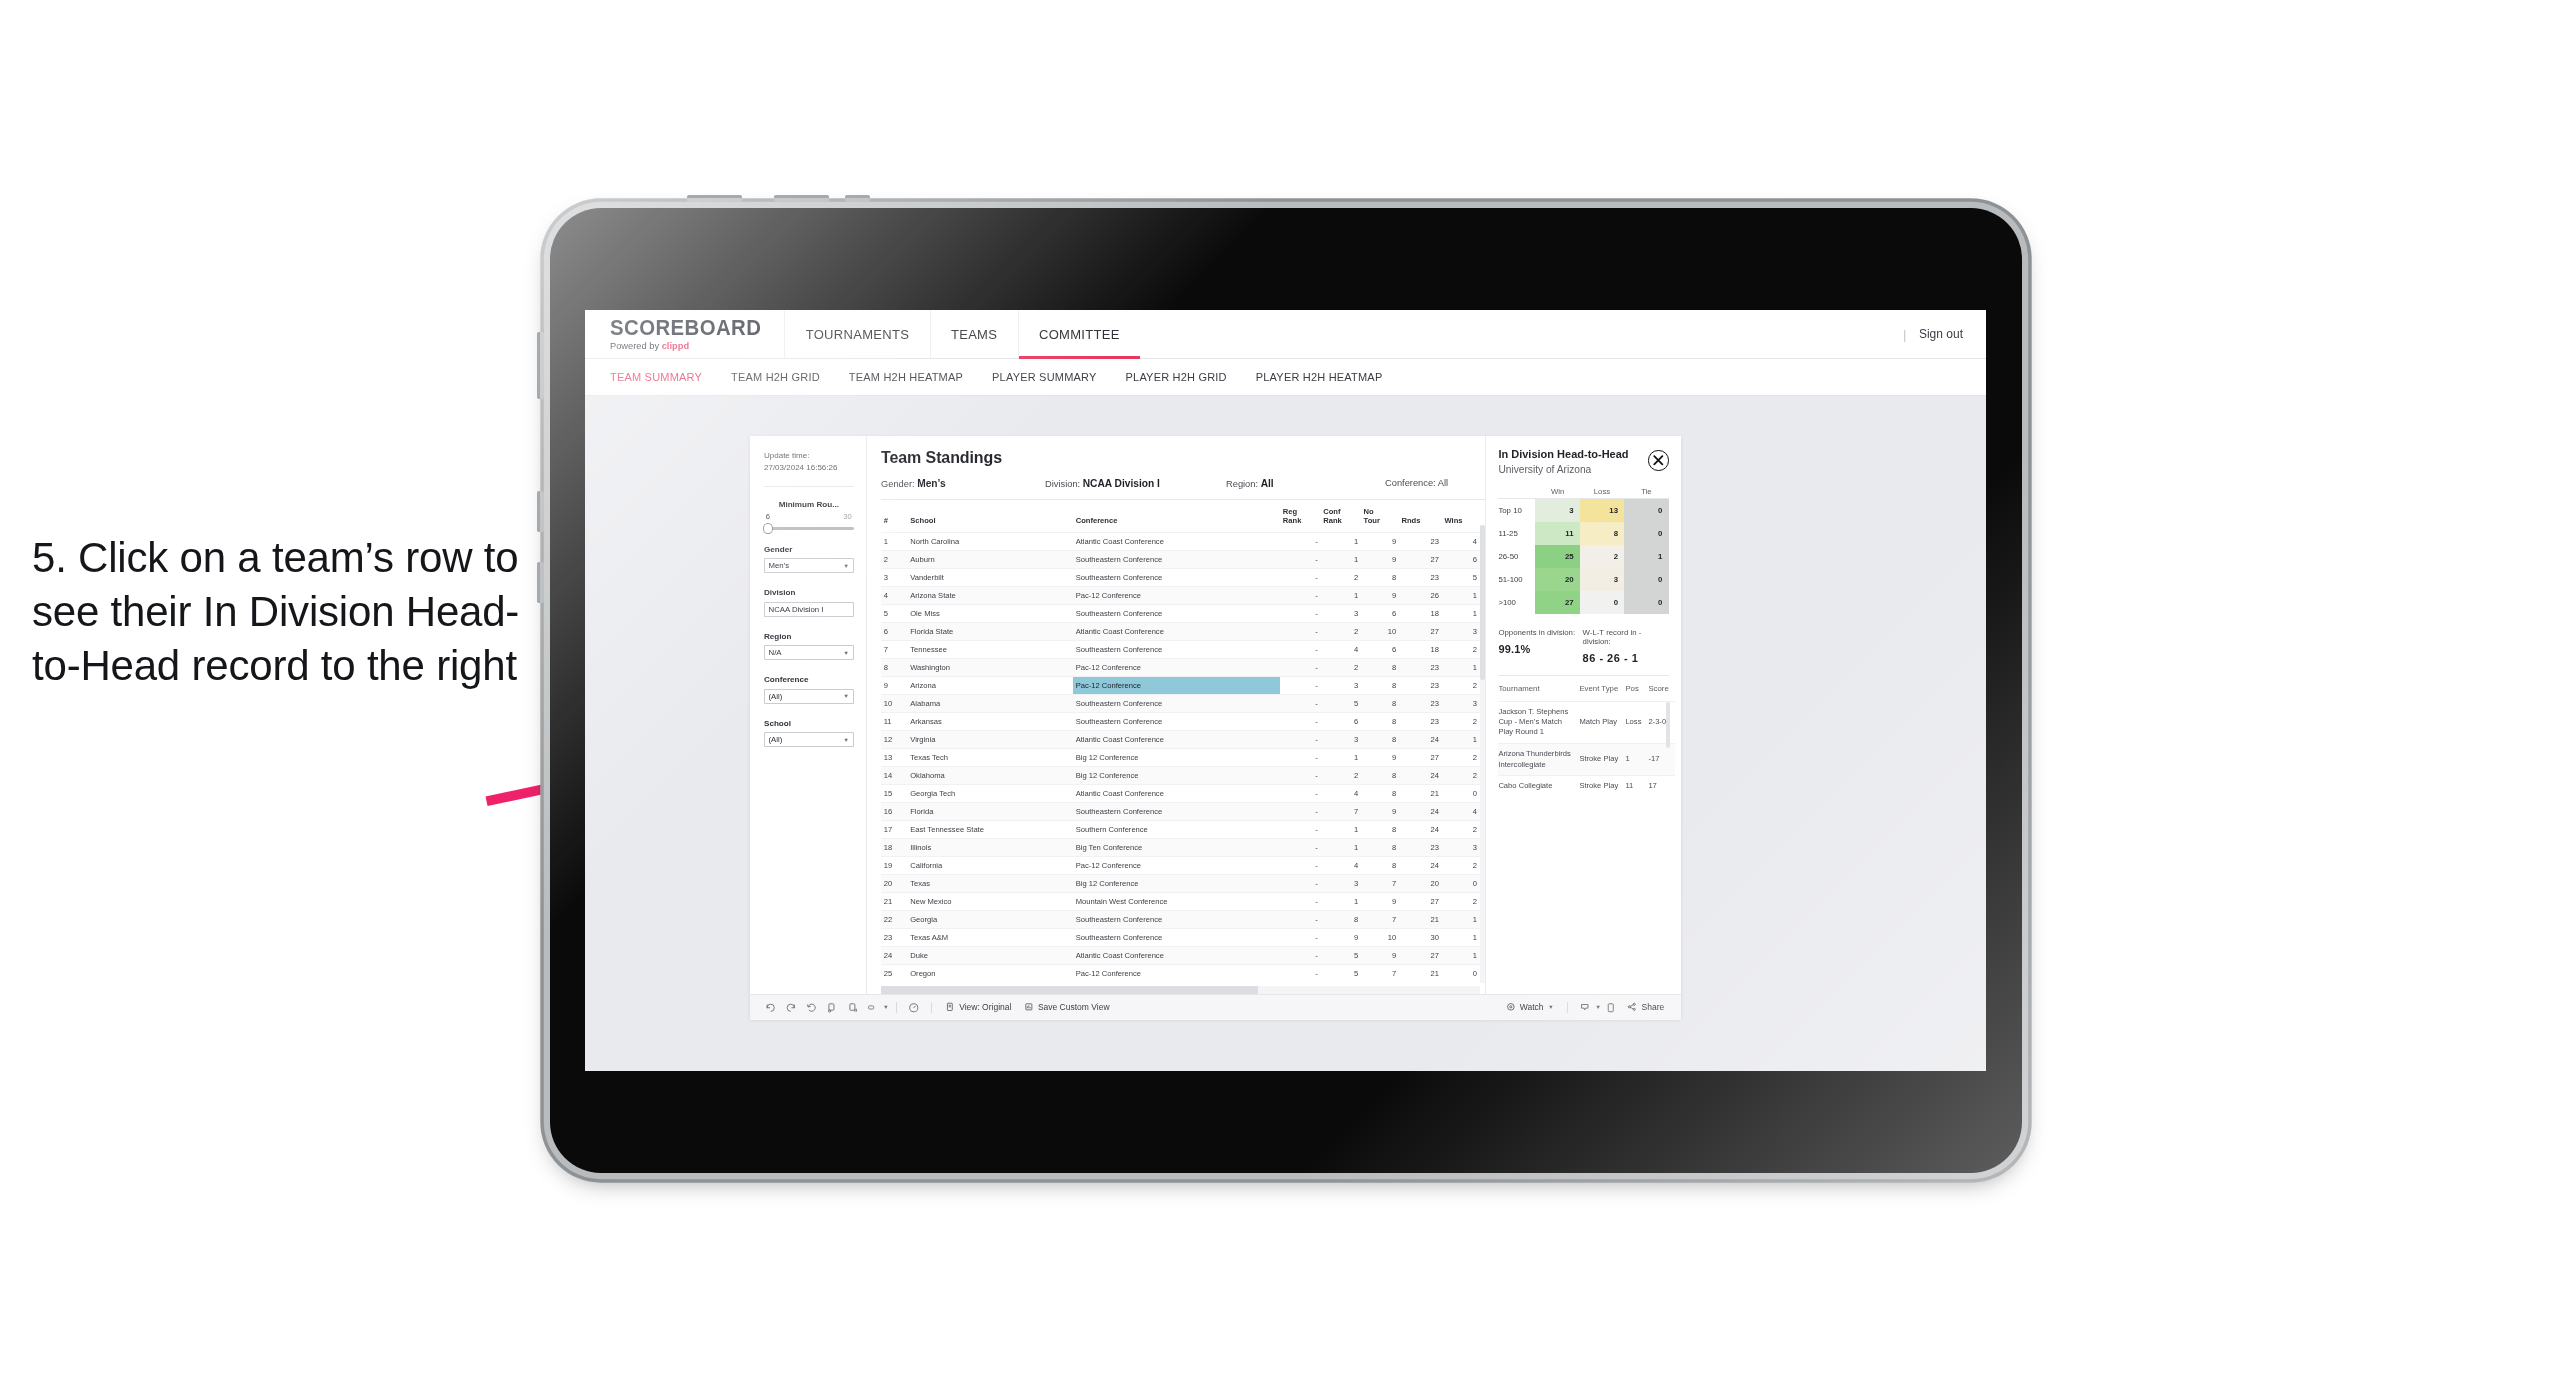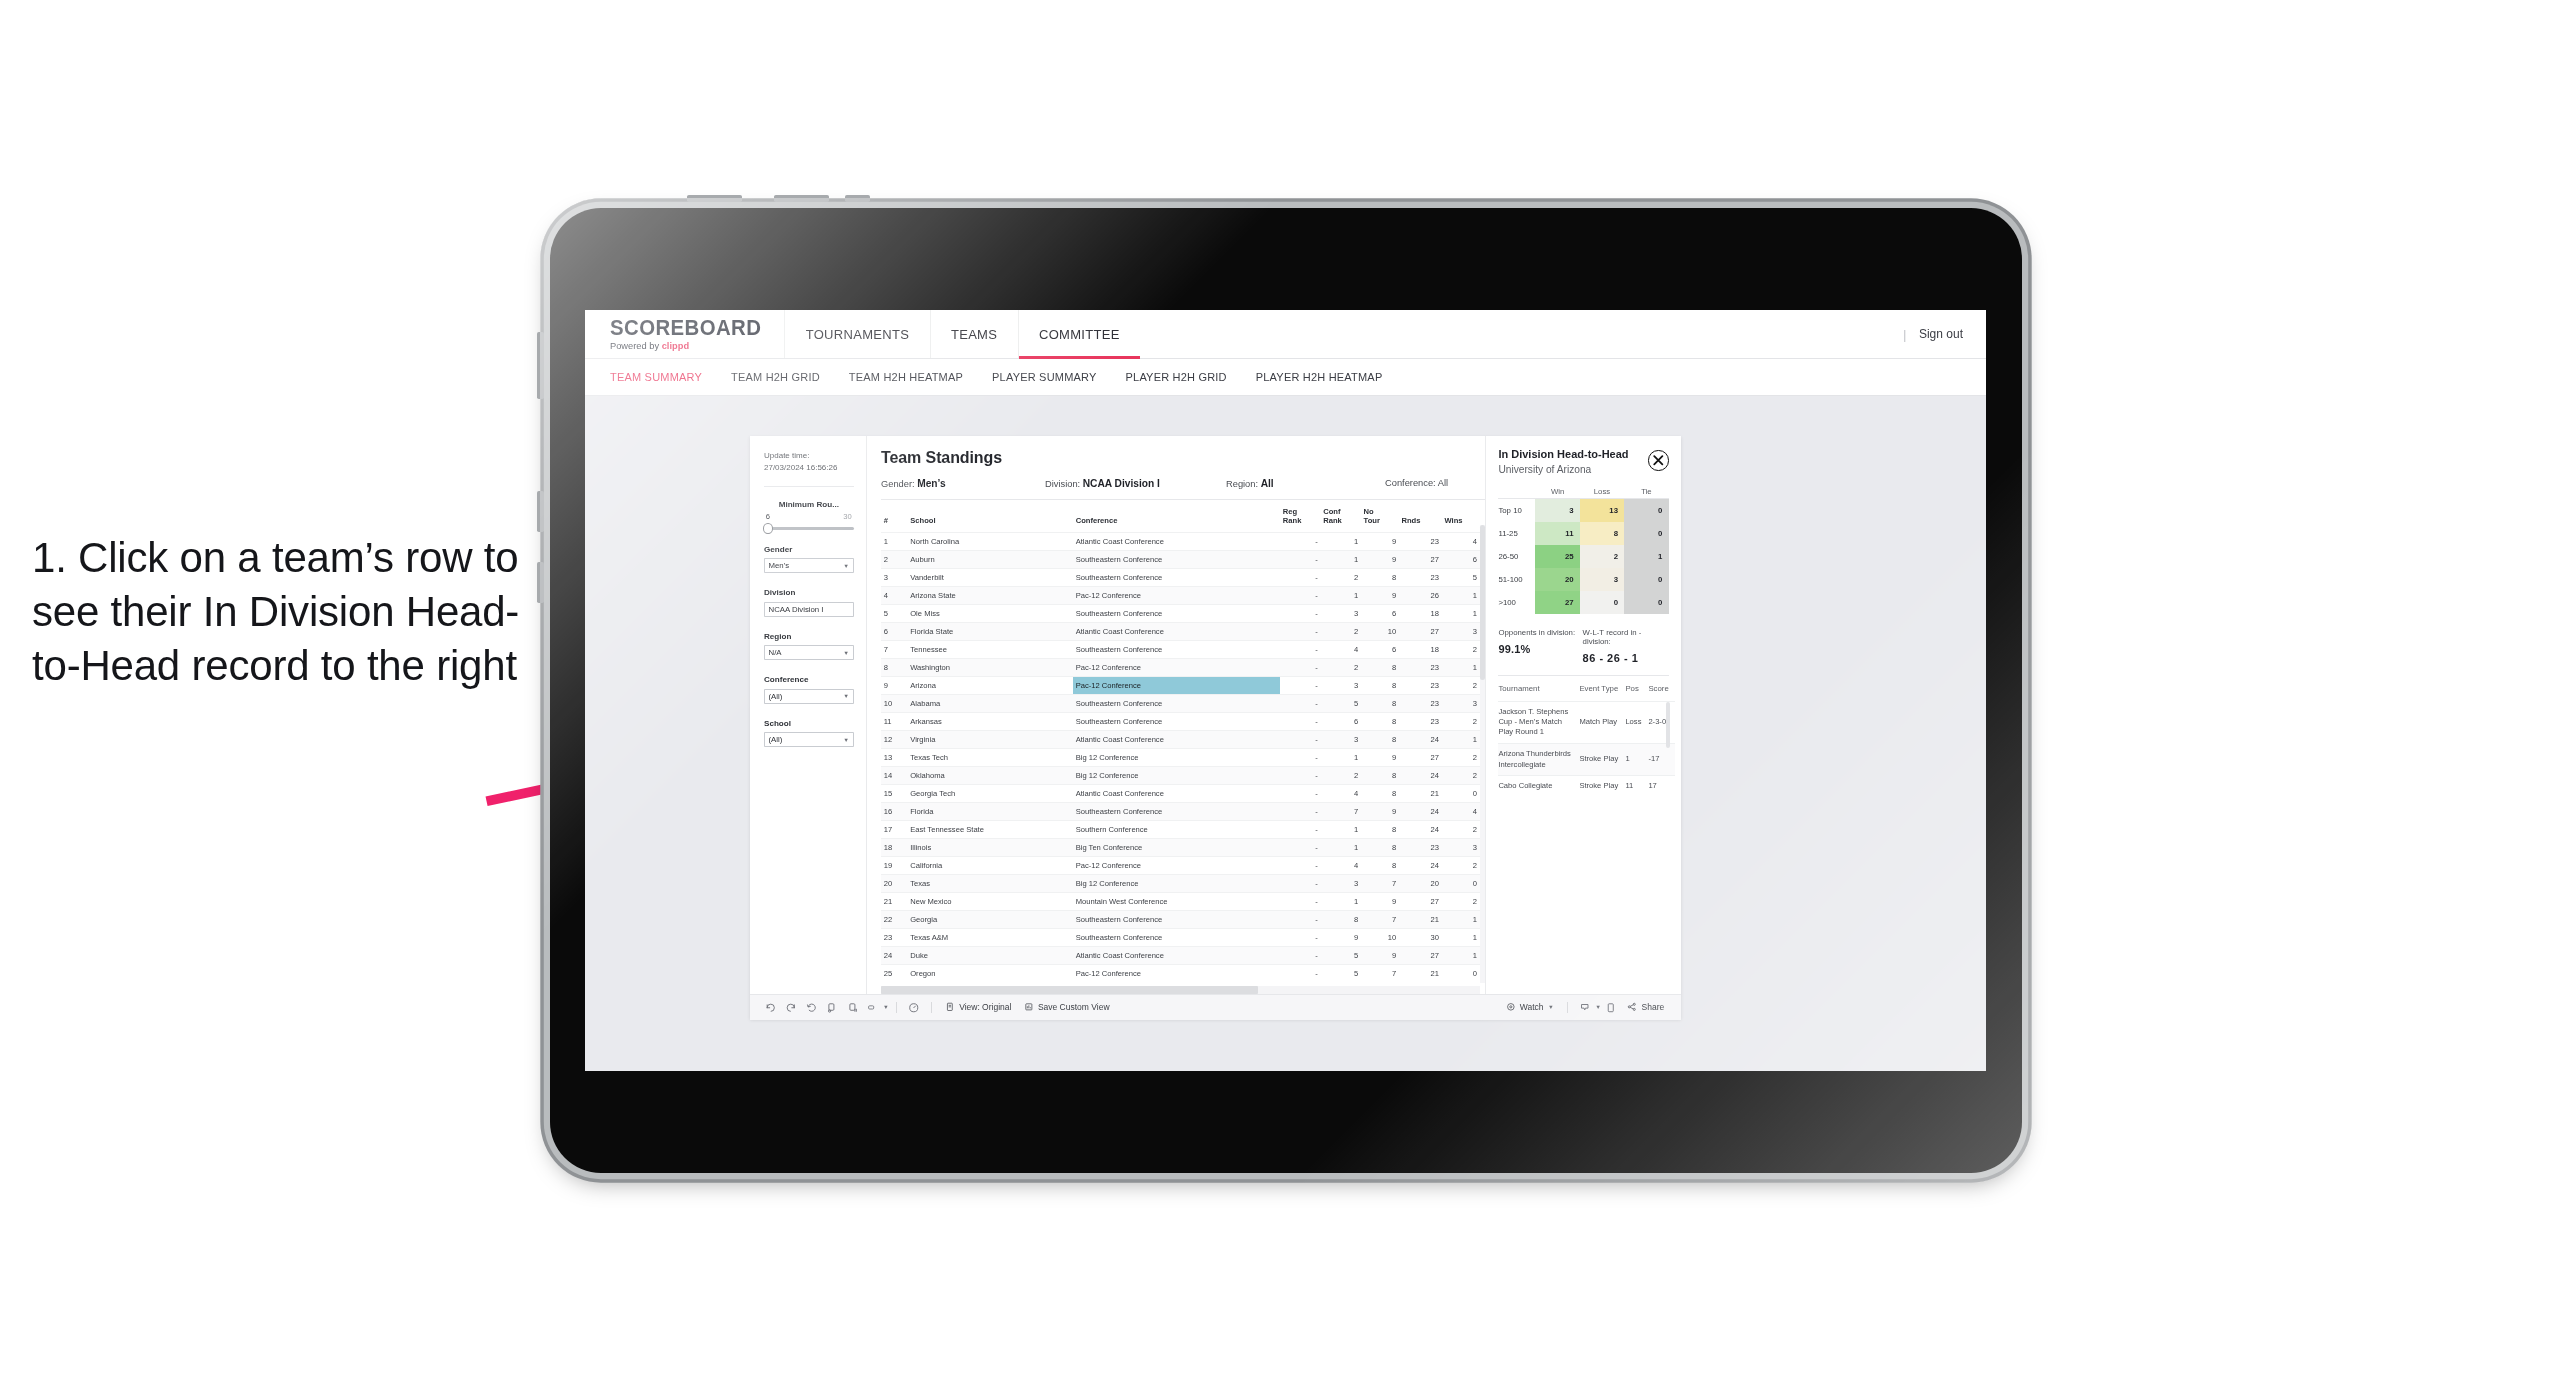--- a/index.html
+++ b/index.html
@@ -192,21 +192,21 @@
   .tb-btn { display:flex; align-items:center; gap:4.4px; font-size:8.5px; color:#3e4147; cursor:pointer; padding:0 6.2px; }
   .tb-btn svg { width:9.7px; height:9.7px; }
   .tb-spacer { flex:1; }
   .tb-caret { font-size:5.8px; color:#6f7279; }
 </style>
 </head>
 <body>
 
 <div id="root">
 
-  <div class="caption">1. Click on a team’s row to see their In Division Head-to-Head record to the right</div>
+  <div class="caption">5. Click on a team’s row to see their In Division Head-to-Head record to the right</div>
 
   <svg class="arrow-svg" viewBox="0 0 600 200">
     <defs>
       <marker id="ah" markerWidth="7" markerHeight="7" refX="2.2" refY="3.5" orient="auto">
         <path d="M0,0 L7,3.5 L0,7 Z" fill="#f0216b"></path>
       </marker>
     </defs>
     <line x1="30" y1="145" x2="530" y2="38" stroke="#f0216b" stroke-width="11" marker-end="url(#ah)"></line>
   </svg>
 

